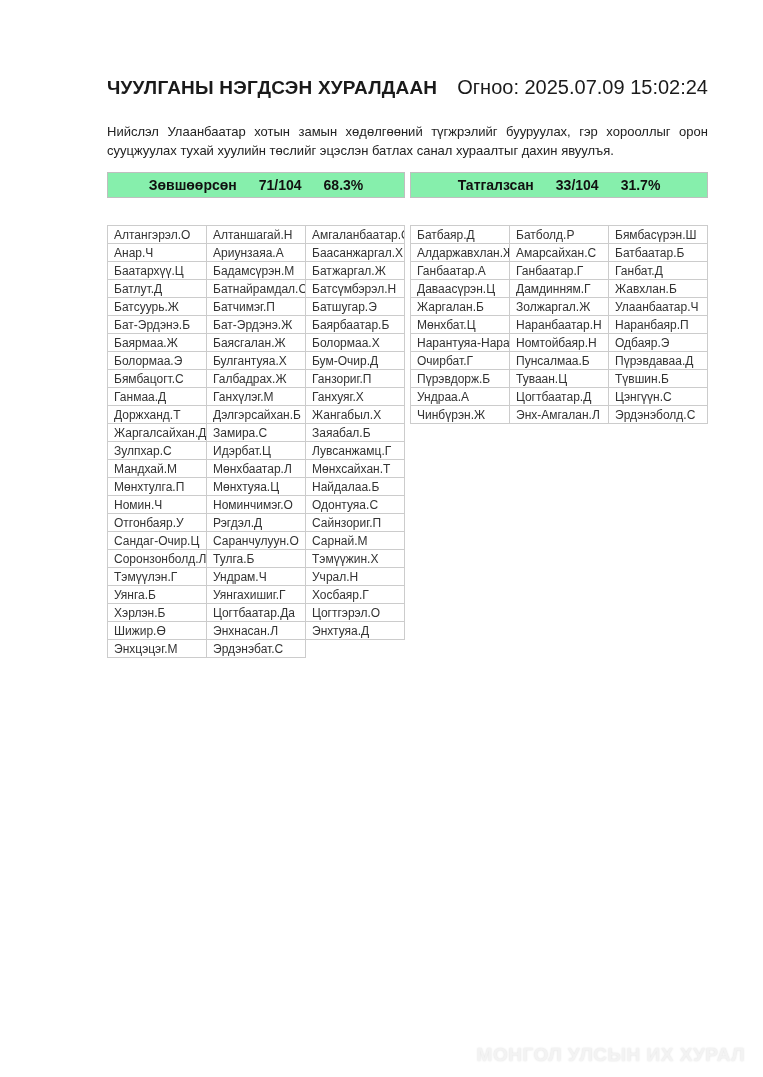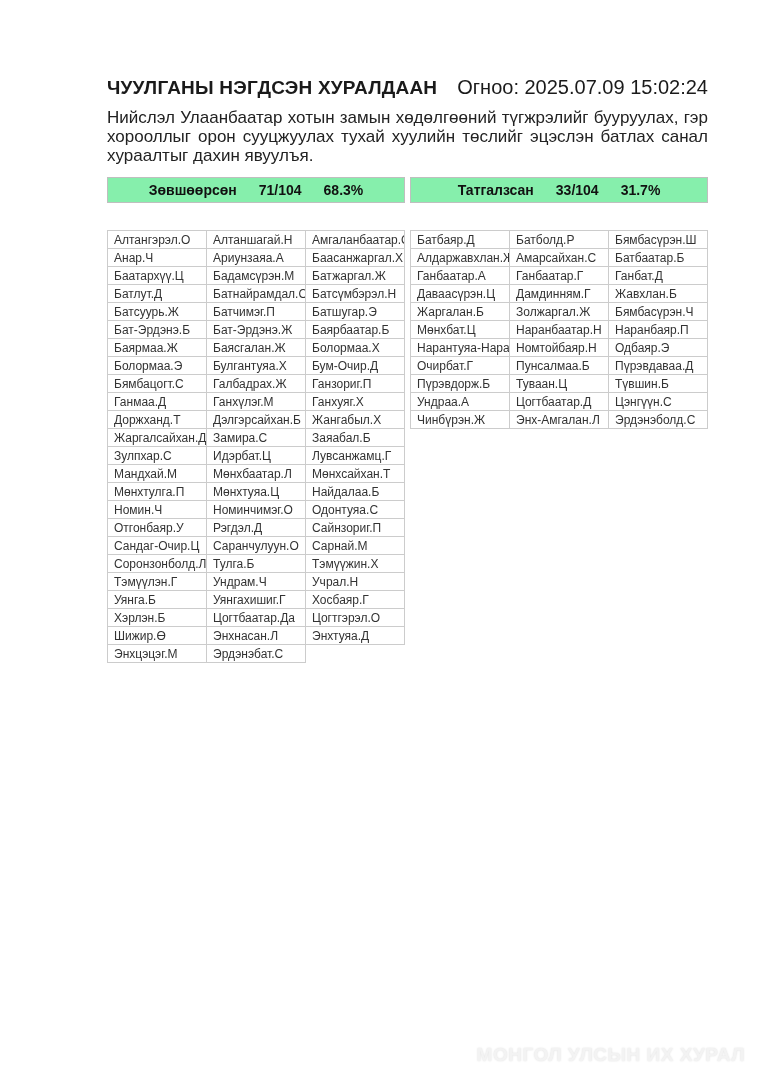--- a/index.html
+++ b/index.html
@@ -33,22 +33,22 @@
     letter-spacing: 0.2px;
     white-space: nowrap;
   }
   .session-date {
     font-size: 20px;
     font-weight: 400;
     color: #1a1a1a;
     white-space: nowrap;
   }
   .description {
-    margin-top: 9px;
-    font-size: 17px;
+    margin-top: 23px;
+    font-size: 13px;
     line-height: 19px;
     color: #222222;
     text-align: justify;
   }
   .tables-wrap {
     margin-top: 12px;
     display: flex;
     gap: 5px;
     align-items: flex-start;
   }
@@ -276,21 +276,21 @@
                 <td>Ганбат.Д</td>
               </tr>
               <tr>
                 <td>Даваасүрэн.Ц</td>
                 <td>Дамдинням.Г</td>
                 <td>Жавхлан.Б</td>
               </tr>
               <tr>
                 <td>Жаргалан.Б</td>
                 <td>Золжаргал.Ж</td>
-                <td>Бямбасүрэн.Ч</td>
+                <td>Улаанбаатар.Ч</td>
               </tr>
               <tr>
                 <td>Мөнхбат.Ц</td>
                 <td>Наранбаатар.Н</td>
                 <td>Наранбаяр.П</td>
               </tr>
               <tr>
                 <td>Нарантуяа-Нара.М</td>
                 <td>Номтойбаяр.Н</td>
                 <td>Одбаяр.Э</td>

